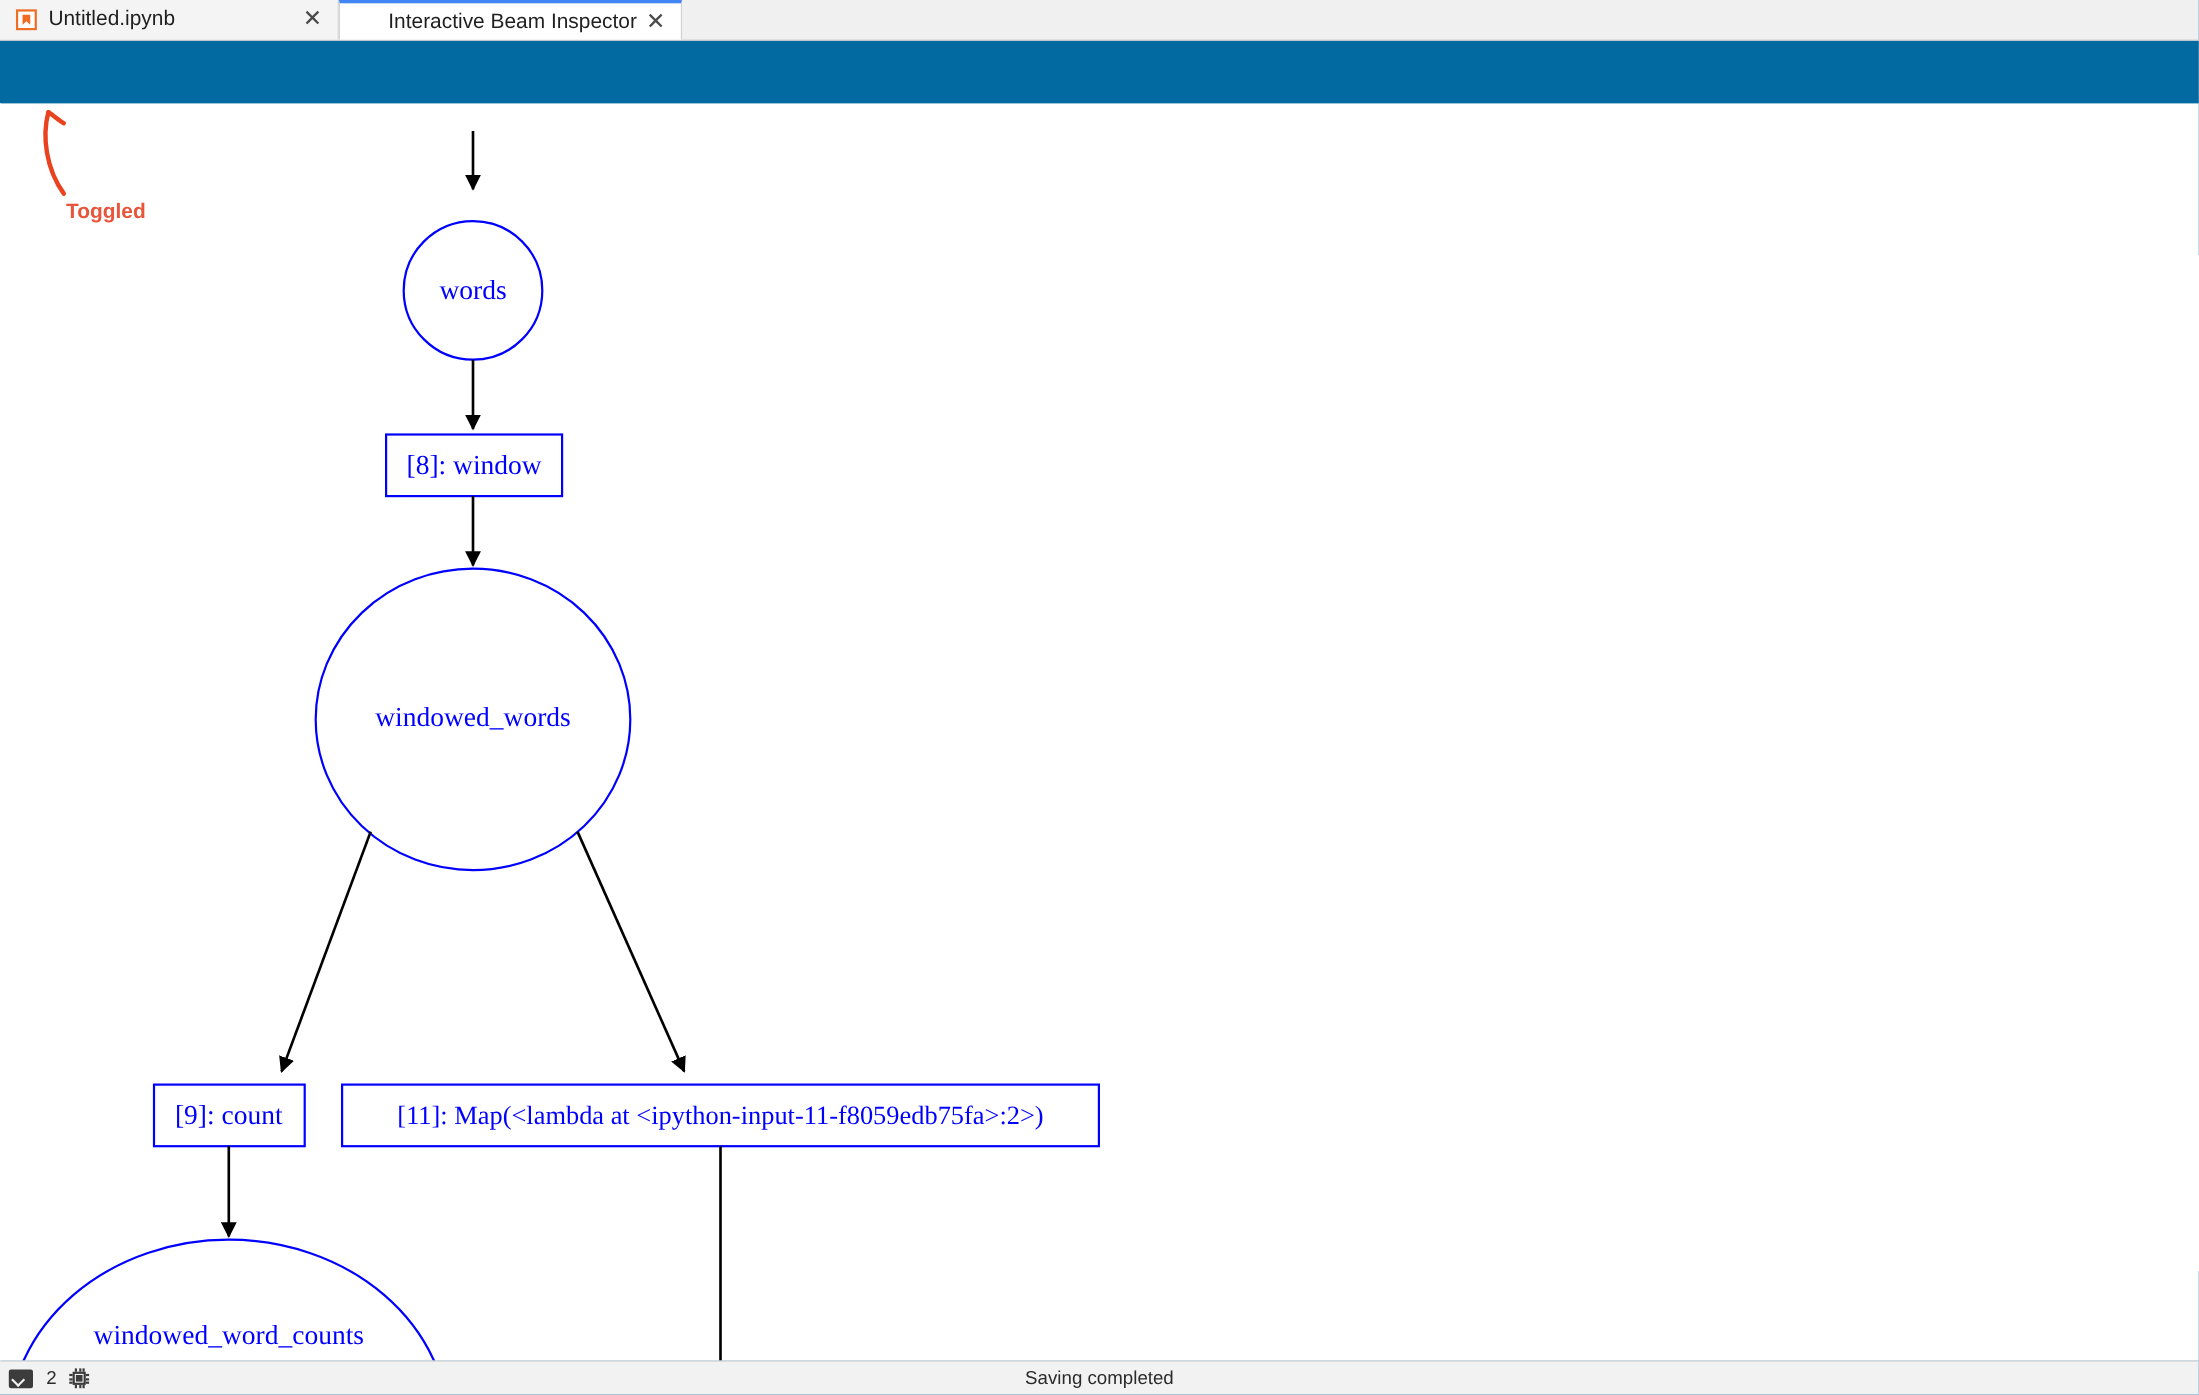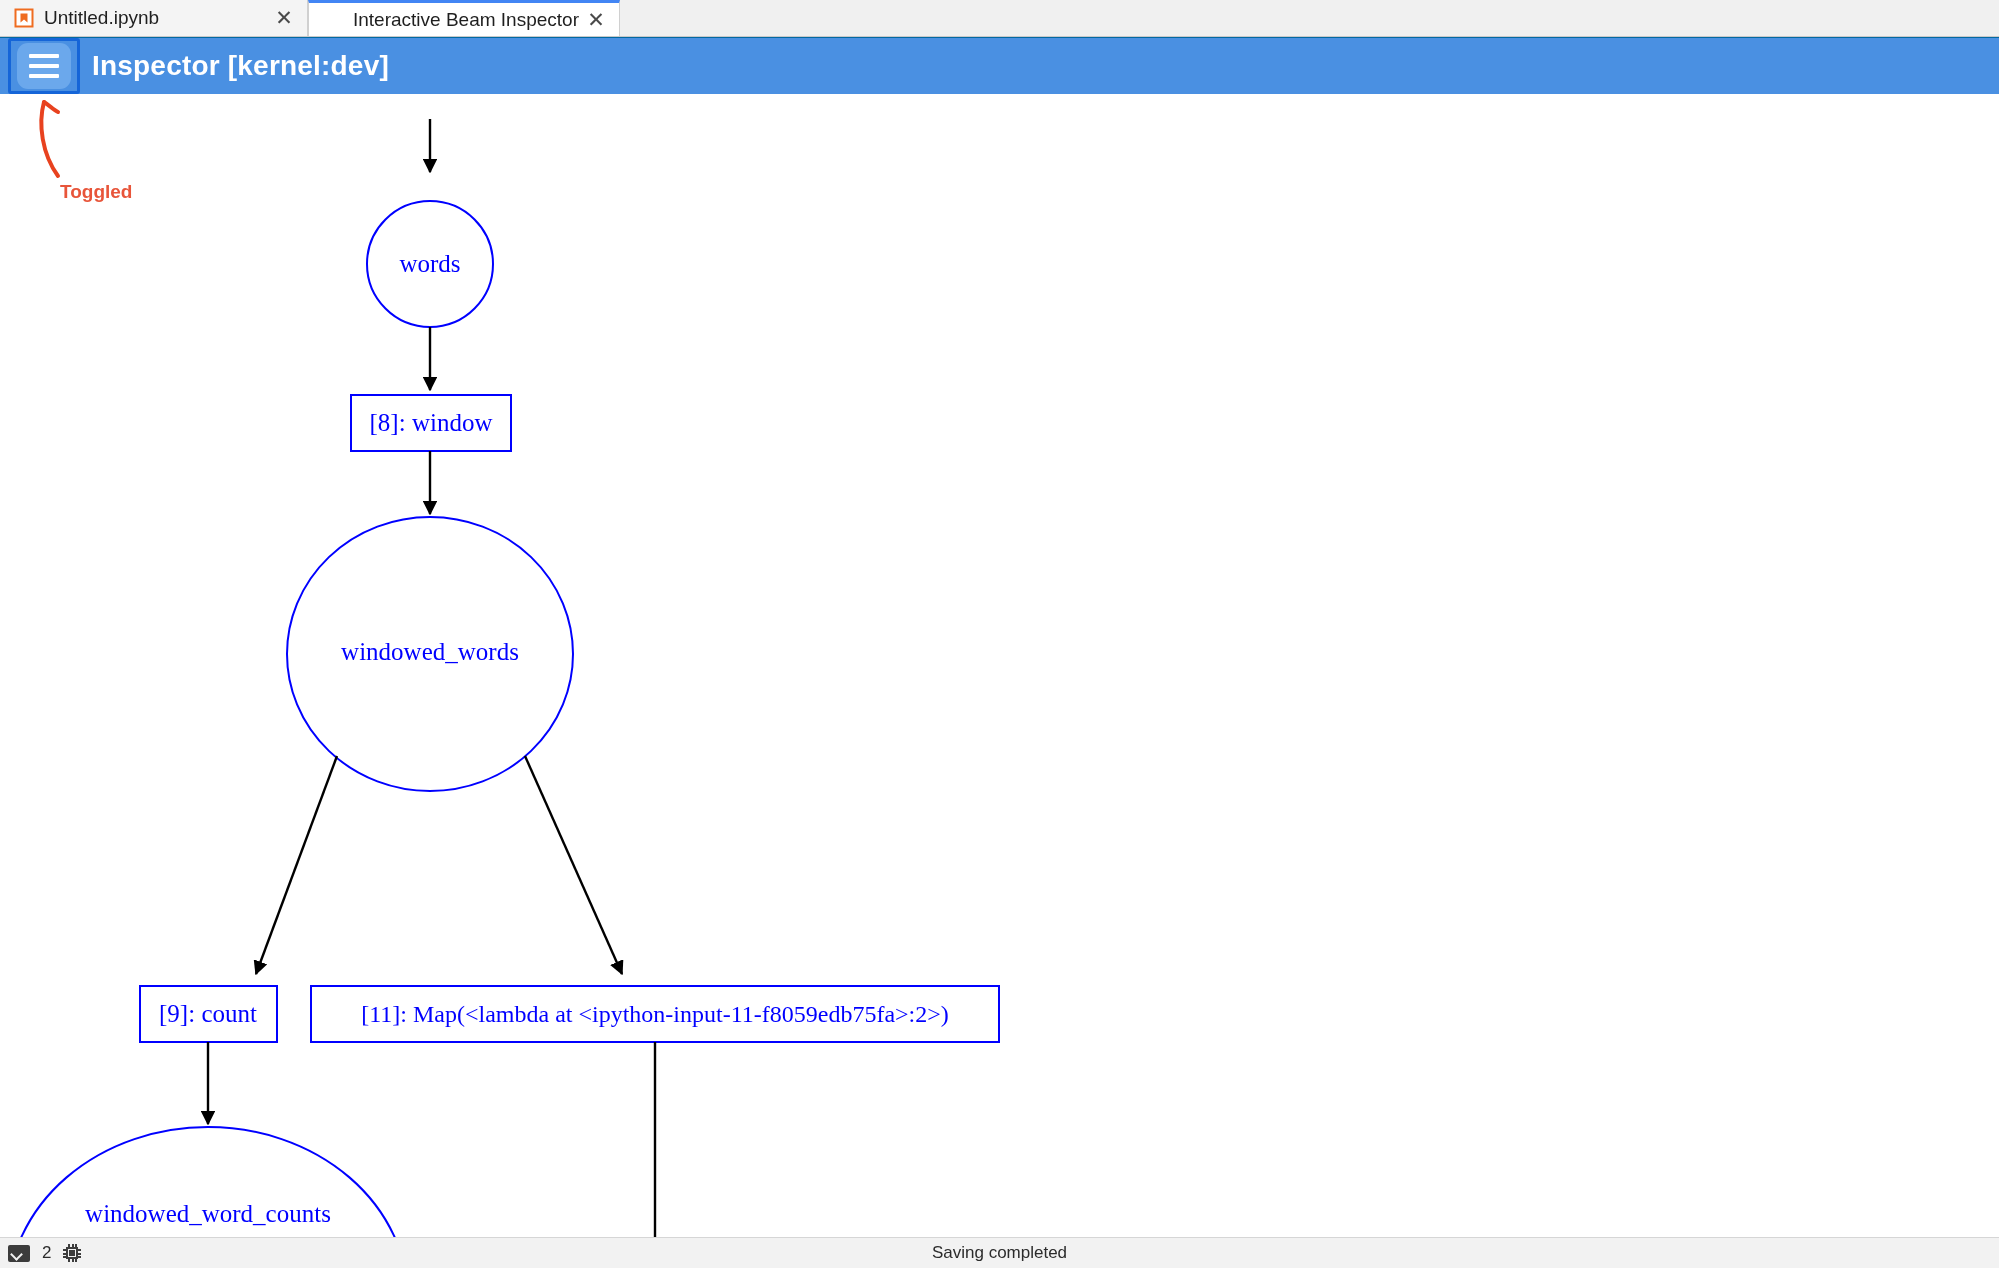--- a/index.html
+++ b/index.html
@@ -292,30 +292,20 @@
       <span class="tab-close">✕</span>
     </div>
 
     <div class="tab active">
       <span class="tab-label">Interactive Beam Inspector</span>
       <span class="tab-close">✕</span>
     </div>
 
   </div>
 
-  <div class="header">
-    <div class="hamburger-wrap">
-      <div class="hamburger-btn">
-        <span></span>
-          <span></span>
-          <span></span>
-      </div>
-    </div>
-    <div class="header-title">Inspector [kernel:dev]</div>
-  </div>
 
   <div class="canvas-border-left"></div>
   <div class="canvas">
 
     <svg class="graph-svg" width="1999" height="1143" viewBox="0 0 1999 1143">
 
       <defs>
         <marker id="arrow" viewBox="0 0 10 10" refX="9" refY="5" markerWidth="6" markerHeight="6" orient="auto-start-reverse">
           <path d="M 0 0 L 10 5 L 0 10 z" fill="#000000"></path>
         </marker>

